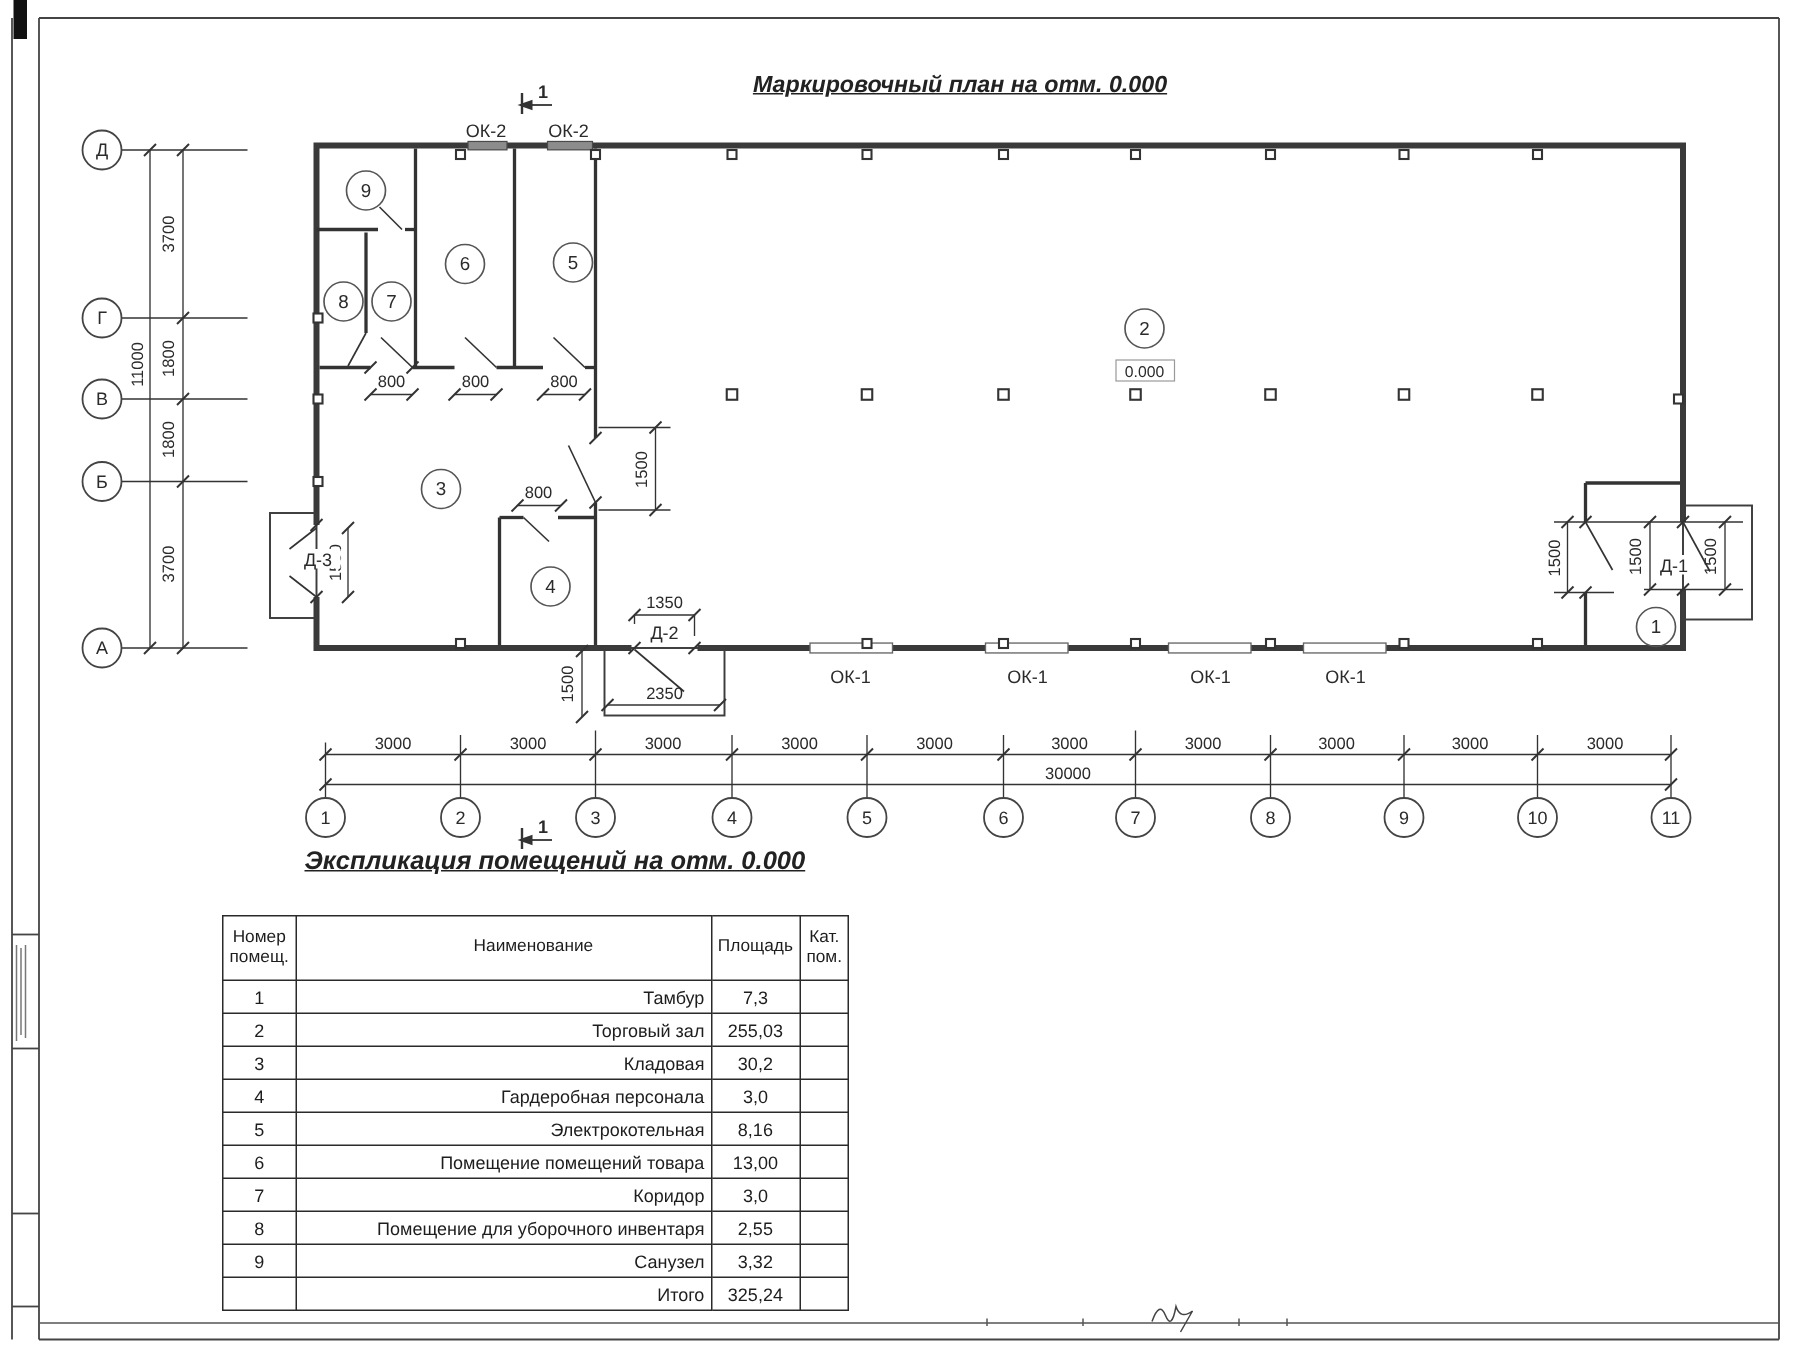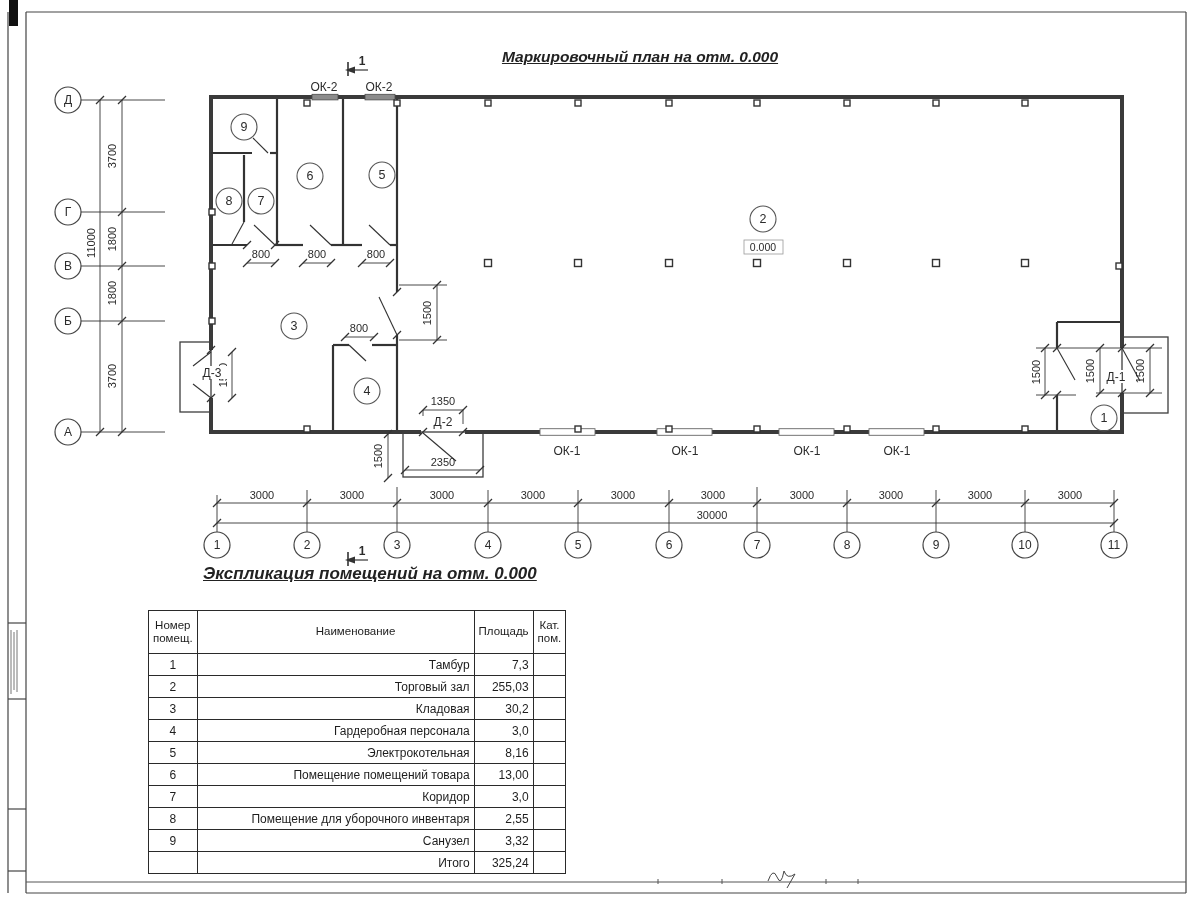--- a/index.html
+++ b/index.html
@@ -16,21 +16,21 @@
       font-size:15.5px;font-weight:bold;font-style:italic;text-decoration:underline;}
   .table-title{position:absolute;left:203px;top:564px;font-size:17px;font-weight:bold;
       font-style:italic;text-decoration:underline;}
   table.expl{position:absolute;left:148px;top:610px;border-collapse:collapse;
       font-size:12px;color:#1d1d1d;}
   table.expl td,table.expl th{border:1.5px solid #2a2a2a;padding:0 4px;height:21px;
       font-weight:normal;vertical-align:middle;background:#fff;}
   table.expl th{height:42px;text-align:center;font-size:11.5px;line-height:1.15;}
   .c-num{width:38px;text-align:center;}
   .c-name{width:228px;text-align:right;padding-left:7px;}
-  .c-area{width:50px;text-align:right;padding-left:10px;}
+  .c-area{width:50px;text-align:center;padding-left:10px;}
   .c-cat{width:20px;}
 </style>
 </head>
 <body>
 
 <div class="page">
 
   <div class="plan-title">Маркировочный план на отм. 0.000</div>
   <div class="table-title">Экспликация помещений на отм. 0.000</div>
 

